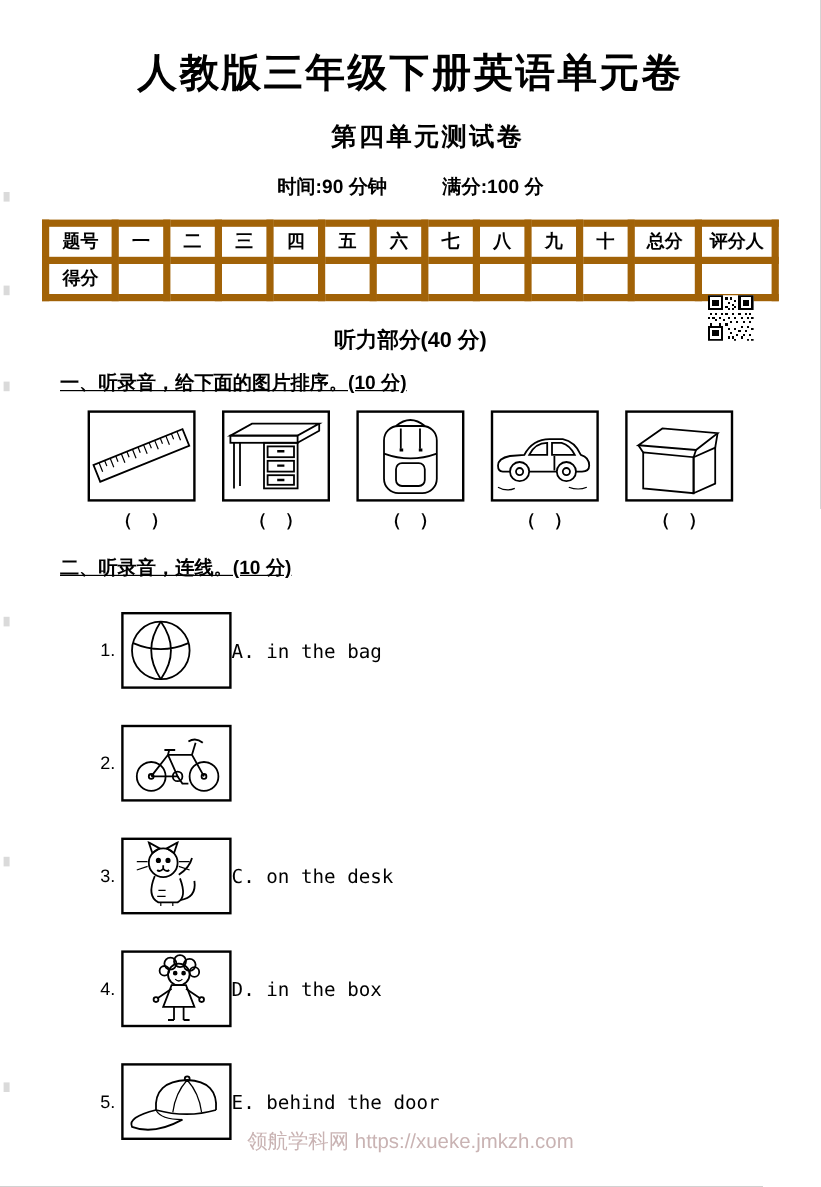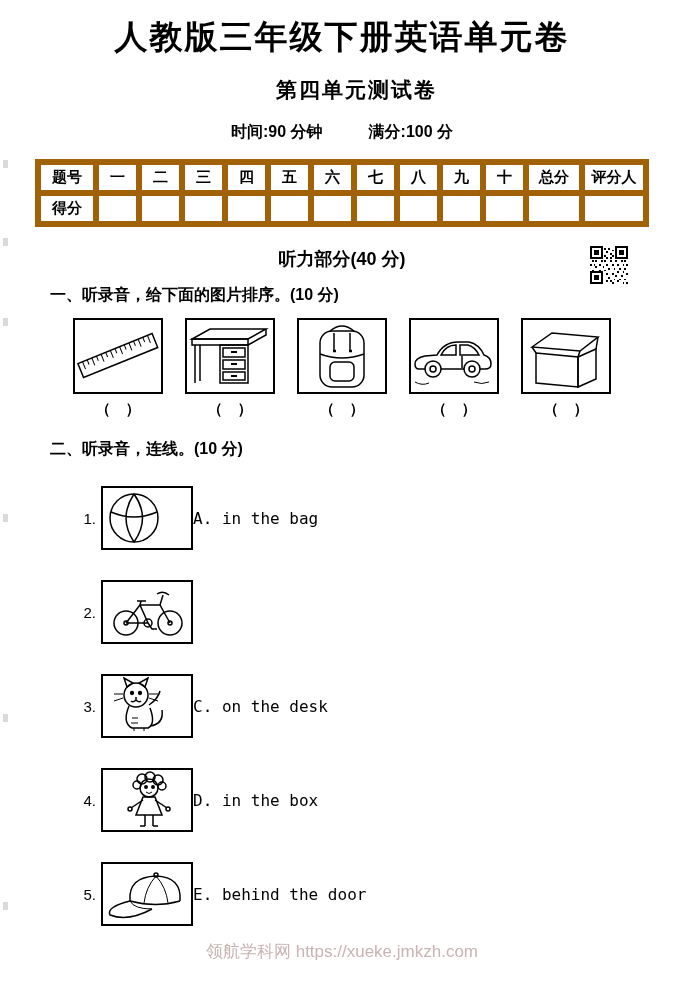--- a/index.html
+++ b/index.html
@@ -2,28 +2,28 @@
 <html><head>
 <meta charset="utf-8">
 <style>
   html,body { margin:0; padding:0; background:#888; }
   .page {
     position:relative; width:684px; height:989px; margin:0 auto;
     background:#ffffff; color:#000;
     font-family:"Liberation Sans", sans-serif;
     overflow:hidden;
   }
-  .title { text-align:center; padding-top:15px; font-size:33px; font-weight:bold; letter-spacing:2px; }
+  .title { text-align:center; padding-top:39px; font-size:33px; font-weight:bold; letter-spacing:2px; }
   .subtitle { text-align:center; margin-top:16px; font-size:21px; font-weight:bold; letter-spacing:2px;margin-left:29px; }
   .meta { display:flex; justify-content:center; gap:46px; margin-top:18px; font-size:16px; font-weight:bold; }
   .score-table { margin:16px auto 0; border-collapse:collapse; width:608px; table-layout:fixed; border:2px solid #000; }
   .score-table td { border:6px solid #a16207; height:25px; text-align:center; font-size:15px; font-weight:bold; padding:0; overflow:hidden; }
   .section-title { text-align:center; margin-top:20px; font-size:18px; font-weight:bold; }
   .qr { position:absolute; top:246px; right:56px; width:38px; height:38px; }
-  .p-heading { margin:14px 0 0 50px; font-size:16px; font-weight:bold; }
+  .p-heading { margin:14px 0 0 50px; font-size:16px; font-weight:bold;text-decoration:underline; }
   .img-row { display:flex; justify-content:center; gap:22px; margin-top:12px; }
   .img-box { width:90px; height:76px; border:2px solid #000; box-sizing:border-box;
              display:flex; align-items:center; justify-content:center; background:#fff; }
   .paren-row { display:flex; justify-content:center; gap:22px; margin-top:6px; }
   .paren { width:90px; text-align:center; font-size:15px; font-weight:bold; }
   .p2-row { display:flex; align-items:center; margin:30px 0 0 76px; }
   .p2-row.first { margin-top:26px; }
   .p2-num { width:20px; text-align:right; margin-right:5px; font-size:15px; }
   .p2-box { width:92px; height:64px; border:2px solid #000; box-sizing:border-box;
             display:flex; align-items:center; justify-content:center; background:#fff; }

